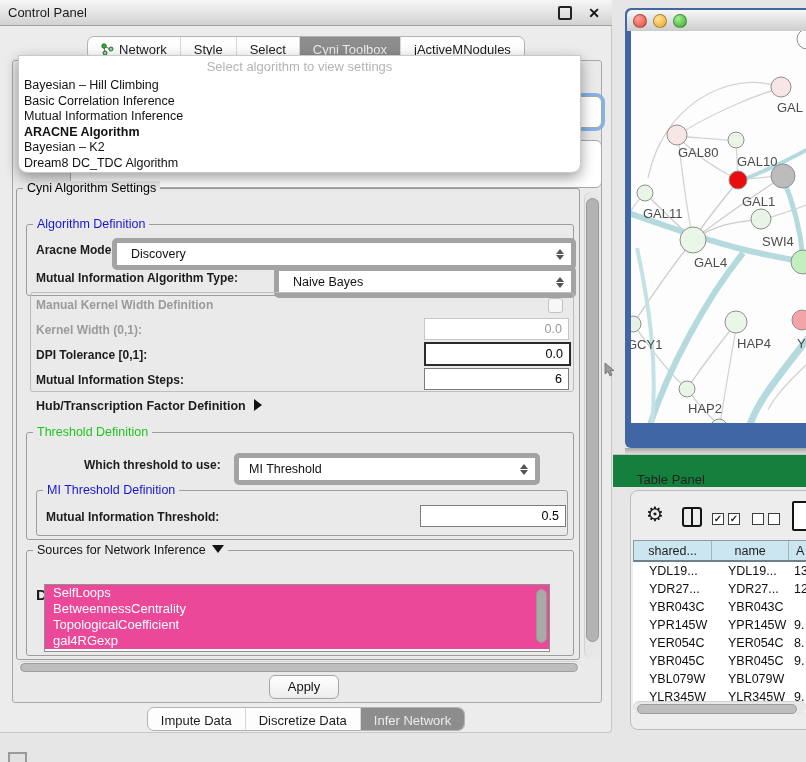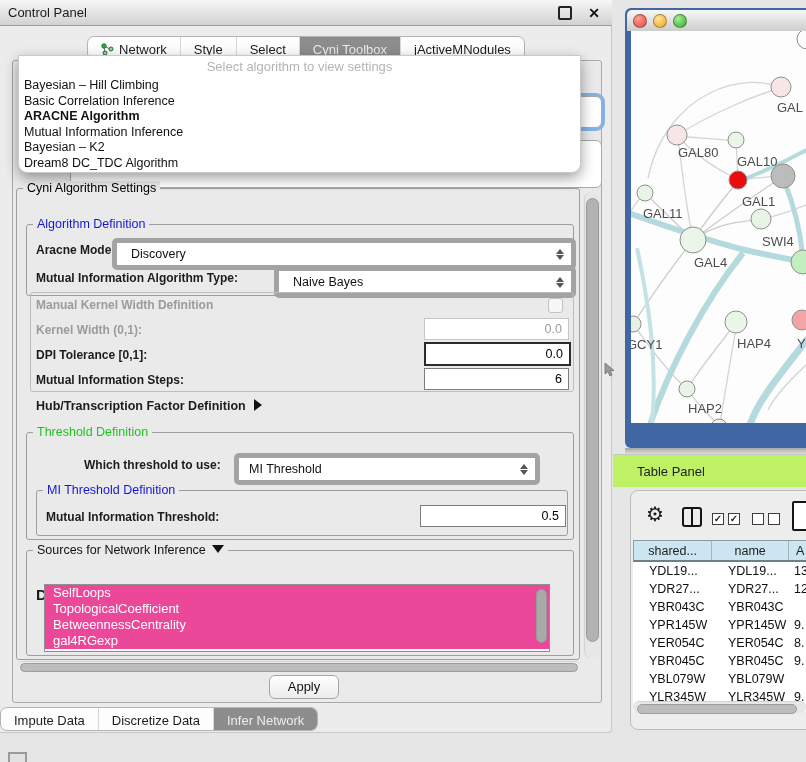--- a/index.html
+++ b/index.html
@@ -54,29 +54,29 @@
   .sb-track-v{position:absolute;background:#e7e7e7;border-left:1px solid #d2d2d2;border-radius:7px}
   .sb-thumb-v{position:absolute;background:#b3b3b3;border:1px solid #989898;border-radius:7px}
   .sb-track-h{position:absolute;background:#ededed;border-top:1px solid #d2d2d2;border-radius:6px}
   .sb-thumb-h{position:absolute;background:#bdbdbd;border:1px solid #9d9d9d;border-radius:6px}
   
   #attr-list{left:44px;top:584px;width:504px;height:66px;background:#fff;border:1px solid #8f8f8f;overflow:hidden}
   .attr-item{height:16px;line-height:16px;background:#ec4899;color:#fff;font-size:13px;padding-left:8px;white-space:nowrap}
   
   #apply-btn{left:269px;top:675px;width:68px;height:22px;background:linear-gradient(#ffffff,#ececec);border:1px solid #a5a5a5;border-radius:6px;font-size:13px;color:#111;text-align:center;line-height:21px}
   
-  #bottom-tabs{left:0;top:707px;width:612px;display:flex;justify-content:flex-start}
+  #bottom-tabs{left:0;top:707px;width:612px;display:flex;justify-content:center}
   
   #net-window{left:625px;top:8px;width:181px;height:440px;background:#4066a4;border-radius:6px 0 0 6px;overflow:hidden}
   #net-titlebar{left:2px;top:2px;width:179px;height:21px;background:linear-gradient(#f7f7f7,#cdcdcd);border-radius:5px 0 0 0;display:flex;align-items:center;position:absolute}
   .light{width:12px;height:12px;border-radius:50%;margin-left:6px;border:1px solid rgba(0,0,0,.3)}
   #net-canvas{left:6px;top:23px;width:175px;height:392px;background:#fdfdfd;position:absolute;overflow:hidden}
   #net-shadow{left:625px;top:448px;width:181px;height:7px;background:linear-gradient(rgba(0,0,0,.28),rgba(0,0,0,0))}
   
-  #tp-header{left:613px;top:454px;width:193px;height:32px;background:#bef264;border-top:1px solid #c6c6c6;display:flex;align-items:center}
+  #tp-header{left:613px;top:454px;width:193px;height:32px;background:#15803d;border-top:1px solid #c6c6c6;display:flex;align-items:flex-end}
   #tp-title{font-size:13px;color:#222;margin-left:24px}
   #tbl-window{left:630px;top:490px;width:176px;height:238px;background:#ededed;border:1px solid #bdbdbd;border-radius:8px 0 0 8px;overflow:hidden}
   #gear-icon{left:646px;top:504px;font-size:20px;color:#1a1a1a;line-height:1}
   #cols-icon{left:682px;top:507px;width:16px;height:16px;border:2.5px solid #141414;border-radius:3px}
   #cols-icon:before{content:"";position:absolute;left:6.5px;top:0;width:2.5px;height:16px;background:#141414}
   .cb{position:absolute;width:10px;height:10px;border:1.5px solid #3c3c3c;background:#fff;font-size:10px;line-height:10px;text-align:center;color:#222;font-weight:bold}
   #doc-icon{left:792px;top:501px;width:22px;height:26px;border:2.5px solid #141414;border-radius:2px;background:#fff}
   #tbl-head{left:633px;top:540px;width:180px;height:22px;display:flex;border:1px solid #8d9ba1;border-bottom:2px solid #6f7f86;box-sizing:border-box}
   .th{background:#cbe6f1;border-right:1px solid #9fb6bf;font-size:12.5px;color:#222;display:flex;align-items:center;justify-content:center;box-sizing:border-box}
   #tbl-body{left:633px;top:562px;width:180px;height:150px;overflow:hidden;background:#fff}
@@ -128,22 +128,22 @@
   <div id="cp-box" class="abs"></div>
 
   <div id="behind-combo" class="abs behind"></div>
   <div id="behind-box" class="abs behind"></div>
 
   <div id="dd-popup" class="abs">
     <div id="dd-prompt">Select algorithm to view settings</div>
     <div id="dd-list">
         <div class="dd-item">Bayesian – Hill Climbing</div>
         <div class="dd-item">Basic Correlation Inference</div>
+        <div class="dd-item">Mutual Information Inference</div>
         <div class="dd-item bold">ARACNE Algorithm</div>
-        <div class="dd-item">Mutual Information Inference</div>
         <div class="dd-item">Bayesian – K2</div>
         <div class="dd-item">Dream8 DC_TDC Algorithm</div>
       </div>
   </div>
 
   <div class="group" id="settings-fs" style="left:16px;top:188px;width:562px;height:470px">
     <span class="legend">Cyni Algorithm Settings</span>
   </div>
 
   <div class="sb-track-v abs" style="left:584px;top:192px;width:15px;height:466px">
@@ -204,22 +204,22 @@
   <div class="abs lbl" style="left:46px;top:510px">Mutual Information Threshold:</div>
   <div class="field plain" style="left:420px;top:505px;width:138px">0.5</div>
 
   <div class="group" style="left:26px;top:550px;width:546px;height:104px">
     <span class="legend" style="color:#111"><span>Sources for Network Inference</span><span class="tri-down"></span></span>
   </div>
   <div class="abs lbl" style="left:36px;top:586px;font-size:15px">Data Attributes</div>
   <div id="attr-list" class="abs">
     <div class="sb-thumb-v" style="right:2px;top:4px;width:9px;height:52px;position:absolute;background:#a9a9a9"></div>
   <div class="attr-item">SelfLoops</div>
+      <div class="attr-item">BetweennessCentrality</div>
       <div class="attr-item">TopologicalCoefficient</div>
-      <div class="attr-item">BetweennessCentrality</div>
       <div class="attr-item">gal4RGexp</div>
     </div>
 
   <div id="apply-btn" class="abs">Apply</div>
 
   <div id="bottom-tabs" class="abs">
     <div class="tabgroup" id="bottom-tabgroup">
         <div class="tab">Impute Data</div>
         <div class="tab">Discretize Data</div>
         <div class="tab selected">Infer Network</div>

